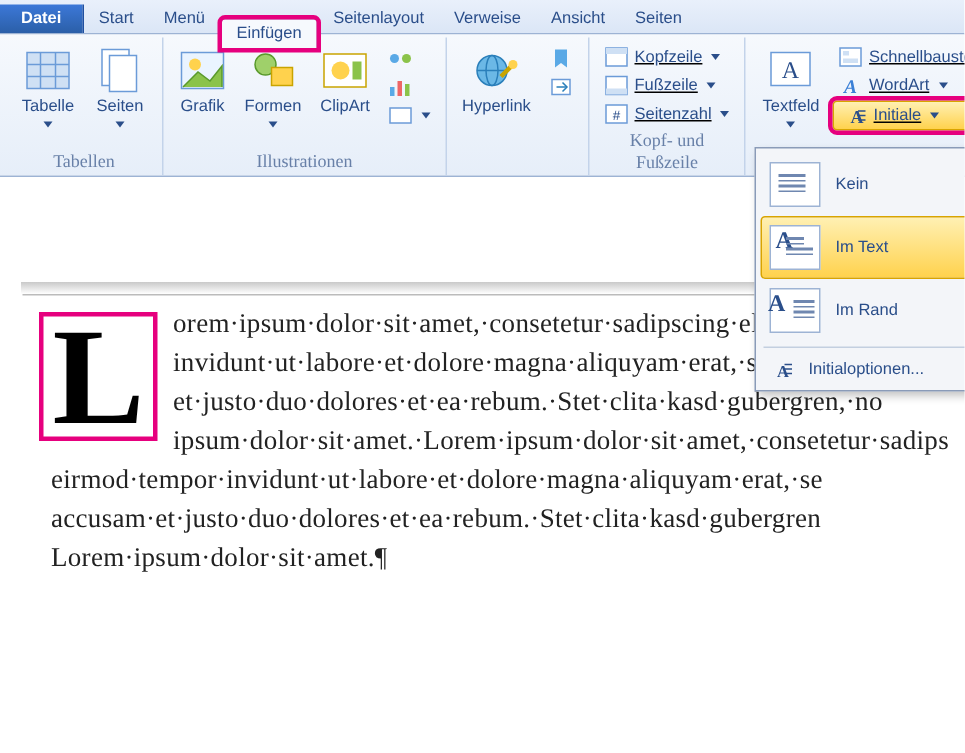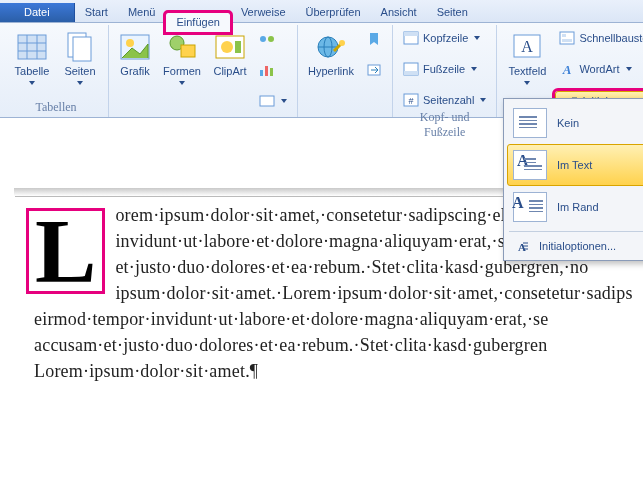--- a/index.html
+++ b/index.html
@@ -22,23 +22,23 @@
     user-select: none;
   }
   .tab {
     padding: 3px 10px 4px;
     color: #2a4e8a;
     cursor: default;
   }
   .tab-file {
     background: linear-gradient(#3c78d8,#2b5fa8);
     color: #fff;
-    font-weight: normal;
+    font-weight: bold;
     border-right: 1px solid #2050a0;
-    padding: 3px 24px 4px;
+    padding: 3px 14px 4px;
   }
   .tab-active {
     background: #f6f9fd;
     border: 1px solid #9db3d4;
     border-bottom: 1px solid #f6f9fd;
     border-radius: 3px 3px 0 0;
     color: #2a4e8a;
     position: relative;
     top: 11px;
   }
@@ -87,21 +87,21 @@
   }
   .big-btn .ic {
     width: 32px; height: 32px;
     display: flex; align-items:center; justify-content:center;
   }
   .big-btn span.lbl { font-size:11px; color:#2a4e8a; text-align:center; line-height:12px; }
   .drop-caret {
     width:0;height:0;border-left:3px solid transparent;border-right:3px solid transparent;border-top:4px solid #2a4e8a;
     margin-top:2px;
   }
-  .stack { display:flex; flex-direction:column; gap:13px; padding-top:3px; }
+  .stack { display:flex; flex-direction:column; gap:1px; padding-top:3px;text-decoration:underline; }
   .small-btn {
     display:flex; align-items:center; gap:4px;
     font-size:11px; color:#2a4e8a; padding:1px 4px;
     cursor:default; white-space:nowrap;
   }
   .small-btn .ic-s { width:16px;height:16px;display:flex;align-items:center;justify-content:center; }
   .small-btn .drop-caret { margin-left:2px; margin-top:0; }
   
   svg { display:block; }
   
@@ -167,22 +167,22 @@
   .page-edge { position:absolute; left:15px; top:196px; width:618px; border-top:1px solid #bbb; }
 </style>
 </head>
 <body>
 
 <div class="tabstrip">
   <div class="tab tab-file">Datei</div>
   <div class="tab">Start</div>
   <div class="tab">Menü</div>
   <div class="tab tab-active tab-highlight">Einfügen</div>
+  <div class="tab">Seitenlayout</div>
   <div class="tab">Verweise</div>
-  <div class="tab">Überprüfen</div>
   <div class="tab">Ansicht</div>
   <div class="tab">Seiten</div>
 </div>
 
 <div class="ribbon">
 
   <div class="group">
     <div class="group-row">
       <div class="big-btn">
         <div class="ic">
@@ -264,20 +264,21 @@
         <div class="small-btn">
             <span class="ic-s">
               <svg width="16" height="14">
                 <rect x="1" y="2" width="14" height="10" fill="#fff" stroke="#6b9bd8"></rect>
               </svg>
             </span>
             <div class="drop-caret"></div>
           </div>
       </div>
     </div>
+    <div class="group-label">Illustrationen</div>
   </div>
 
   <div class="group">
     <div class="group-row">
       <div class="big-btn" style="width:54px">
         <div class="ic">
           <svg width="30" height="28">
               <circle cx="12" cy="14" r="10" fill="#6bb8e6" stroke="#2a7fba"></circle>
               <ellipse cx="12" cy="14" rx="4" ry="10" fill="none" stroke="#2a7fba"></ellipse>
               <line x1="2" y1="14" x2="22" y2="14" stroke="#2a7fba"></line>

